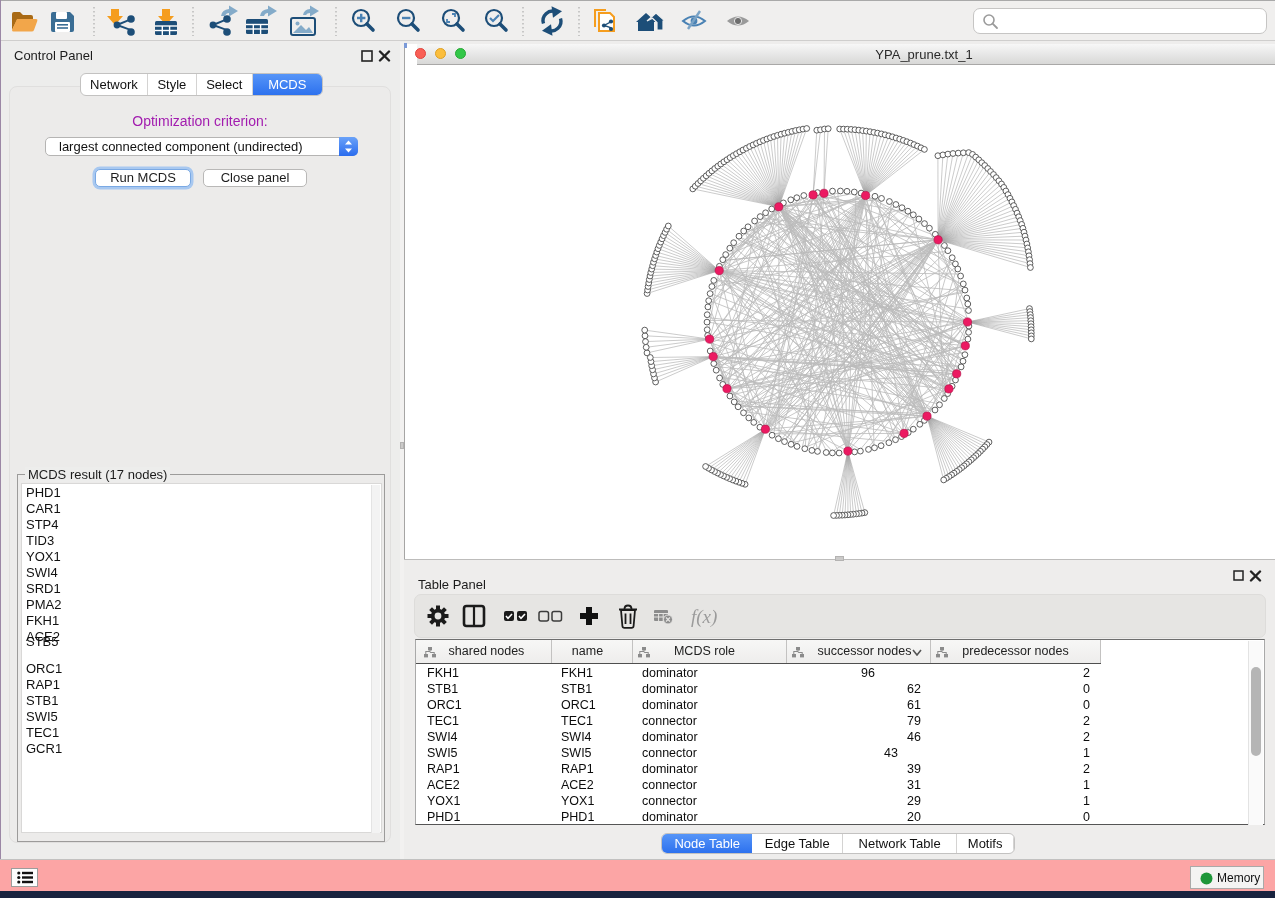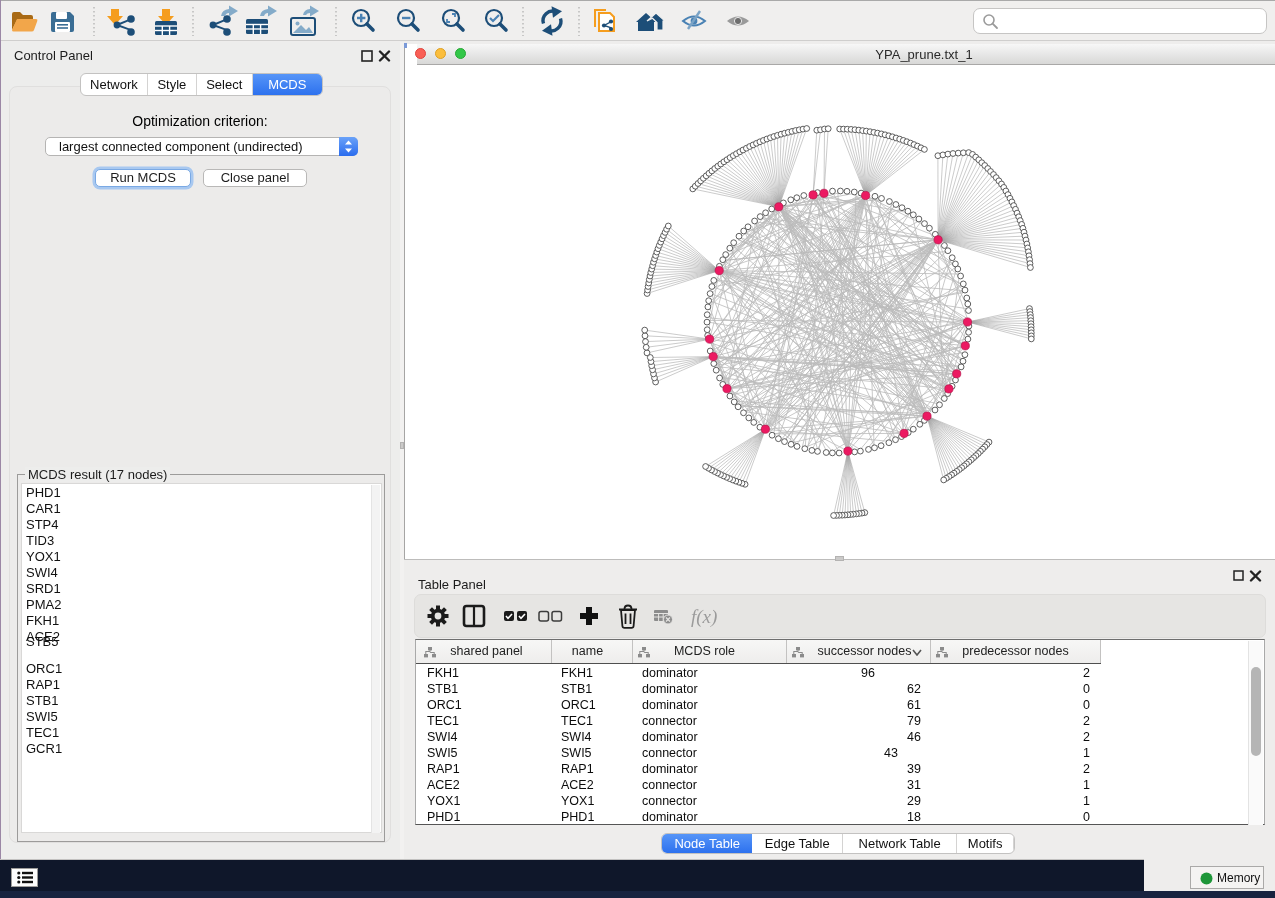--- a/index.html
+++ b/index.html
@@ -10,21 +10,21 @@
 #toolbar { left:0; top:0; width:1275px; height:41px; background:#f0efee; border-top:1px solid #a9a9a9; border-bottom:1px solid #cfcecd; }
 #searchbox { position:absolute; left:973px; top:7px; width:294px; height:26px; background:#fff; border:1px solid #c6c5c4; border-radius:7px; }
 
 #leftpanel { left:1px; top:42px; width:399px; height:820px; background:#ededec; }
 #lp-title { left:14px; top:48px; font-size:13px; color:#1c1c1c; }
 .winbtn { position:absolute; top:50px; }
 #innerpanel { left:9px; top:86px; width:382px; height:757px; background:#ecebea; border:1px solid #e0dfde; border-radius:8px; }
 #tabs { left:80px; top:73px; width:243px; height:23px; background:#fff; border:1px solid #c3c2c1; border-radius:6px; display:flex; overflow:hidden; }
 #tabs .tab { font-size:13px; color:#111; text-align:center; line-height:21px; border-right:1px solid #d4d3d2; }
 #tabs .tab.sel { background:linear-gradient(#5695f8,#2d71ee); color:#fff; border-right:none; }
-#optlabel { left:0px; top:113px; width:400px; text-align:center; font-size:14px; color:#000000; }
+#optlabel { left:0px; top:113px; width:400px; text-align:center; font-size:14px; color:#a21caf; }
 #dropdown { left:45px; top:137px; width:313px; height:19px; background:#fff; border:1px solid #b5b4b3; border-radius:5px; }
 #dropdown .dtext { position:absolute; left:13px; top:1px; font-size:13px; color:#111; }
 #dropdown .cap { position:absolute; right:-1px; top:-1px; width:19px; height:19px; border-radius:0 5px 5px 0; background:linear-gradient(#6aa2f9,#2a6cee); }
 .btn { position:absolute; height:18px; background:#fff; border:1px solid #b9b8b7; border-radius:5px; font-size:13px; color:#1c1c1c; text-align:center; line-height:16px; }
 #runbtn { left:95px; top:169px; width:96px; box-shadow:0 0 0 2.5px #a8c8f0; border-color:#7aa9e4; }
 #closebtn { left:203px; top:169px; width:104px; }
 #fieldset { left:17px; top:474px; width:368px; height:368px; border:1px solid #9c9b9a; }
 #legend { left:25px; top:467px; background:#ededec; padding:0 3px; font-size:13px; color:#1c1c1c; }
 #mlist { left:21px; top:483px; width:361px; height:350px; background:#fff; border:1px solid #d9d8d7; }
 #mlist .item { position:absolute; left:4px; font-size:13px; color:#111; }
@@ -48,21 +48,21 @@
 #thead .hcell { position:absolute; top:0; height:23px; border-right:1px solid #c3c2c1; }
 #thead .hlabel { position:absolute; top:4px; width:100%; text-align:center; font-size:12.5px; color:#222; }
 .trow { position:absolute; left:0; width:848px; height:16px; font-size:12.5px; color:#0c0c0c; }
 .trow span { position:absolute; top:1px; }
 #tscroll { position:absolute; right:1px; top:1px; width:15px; height:184px; background:#fafafa; border-left:1px solid #e3e3e3; }
 #tthumb { position:absolute; left:2px; top:26px; width:10px; height:89px; background:#b5b5b5; border-radius:5px; }
 #btabs { left:661px; top:833px; width:354px; height:21px; background:#fff; border:1px solid #c3c2c1; border-radius:6px; display:flex; overflow:hidden; }
 #btabs .tab { font-size:13px; color:#111; text-align:center; line-height:19px; border-right:1px solid #d4d3d2; }
 #btabs .tab.sel { background:linear-gradient(#5695f8,#2d71ee); color:#fff; border-right:none; }
 
-#statusbar { left:0; top:859px; width:1144px; height:32px; background:#0f172a; border-top:1px solid #c2c1c0; }
+#statusbar { left:0; top:859px; width:1275px; height:32px; background:#fca5a5; border-top:1px solid #c2c1c0; }
 #listbtn { position:absolute; left:11px; top:8px; width:27px; height:19px; background:#fdfdfd; border:1px solid #9d9c9b; }
 #membtn { position:absolute; left:1190px; top:6px; width:74px; height:23px; background:#f4f3f2; border:1px solid #aaa9a8; font-size:12px; color:#111; }
 #bottomstrip { left:0; top:891px; width:1275px; height:7px; background:#18233f; }
 #leftedge { left:0; top:0; width:1px; height:891px; background:#9b87a5; }
 </style>
 </head>
 <body>
 <div id="toolbar" class="abs">
 <svg width="770" height="40" viewBox="0 0 770 40" style="position:absolute;left:0;top:0">
 
@@ -1131,21 +1131,21 @@
  <div id="thead">
   <div class="hcell" style="left:0;width:136px">
    <svg width="12" height="11" viewBox="0 0 12 11" style="position:absolute;left:8px;top:7px">
           <g fill="#8b8b8b">
             <rect x="4" y="0" width="4" height="3.4"></rect>
             <rect x="0" y="7" width="4" height="3.4"></rect>
             <rect x="8" y="7" width="4" height="3.4"></rect>
             <path d="M5.5 3 h1 v2 h-4.2 v2.2 h-1 v-3.2 h4.2 Z M6.5 5 h4.2 v3.2 h-1 v-2.2 h-4.2 Z"></path>
           </g>
         </svg>
-   <div class="hlabel" style="padding-left:6px">shared panel</div>
+   <div class="hlabel" style="padding-left:6px">shared nodes</div>
   </div>
   <div class="hcell" style="left:136px;width:81px">
         <div class="hlabel" style="padding-right:9px">name</div>
       </div>
   <div class="hcell" style="left:217px;width:154px">
    <svg width="12" height="11" viewBox="0 0 12 11" style="position:absolute;left:5px;top:7px">
           <g fill="#8b8b8b">
             <rect x="4" y="0" width="4" height="3.4"></rect>
             <rect x="0" y="7" width="4" height="3.4"></rect>
             <rect x="8" y="7" width="4" height="3.4"></rect>
@@ -1240,21 +1240,21 @@
       <span style="left:11px">YOX1</span>
       <span style="left:145px">YOX1</span>
       <span style="left:226px">connector</span>
       <span style="left:445px;width:60px;text-align:right">29</span>
       <span style="left:614px;width:60px;text-align:right">1</span>
     </div>
 <div class="trow" style="top:169px">
       <span style="left:11px">PHD1</span>
       <span style="left:145px">PHD1</span>
       <span style="left:226px">dominator</span>
-      <span style="left:445px;width:60px;text-align:right">18</span>
+      <span style="left:445px;width:60px;text-align:right">20</span>
       <span style="left:614px;width:60px;text-align:right">0</span>
     </div>
  <div id="tscroll">
       <div id="tthumb"></div>
     </div>
 </div>
 <div id="btabs" class="abs">
  <div class="tab sel" style="width:91px">Node Table</div>
  <div class="tab" style="width:91px">Edge Table</div>
  <div class="tab" style="width:115px">Network Table</div>

